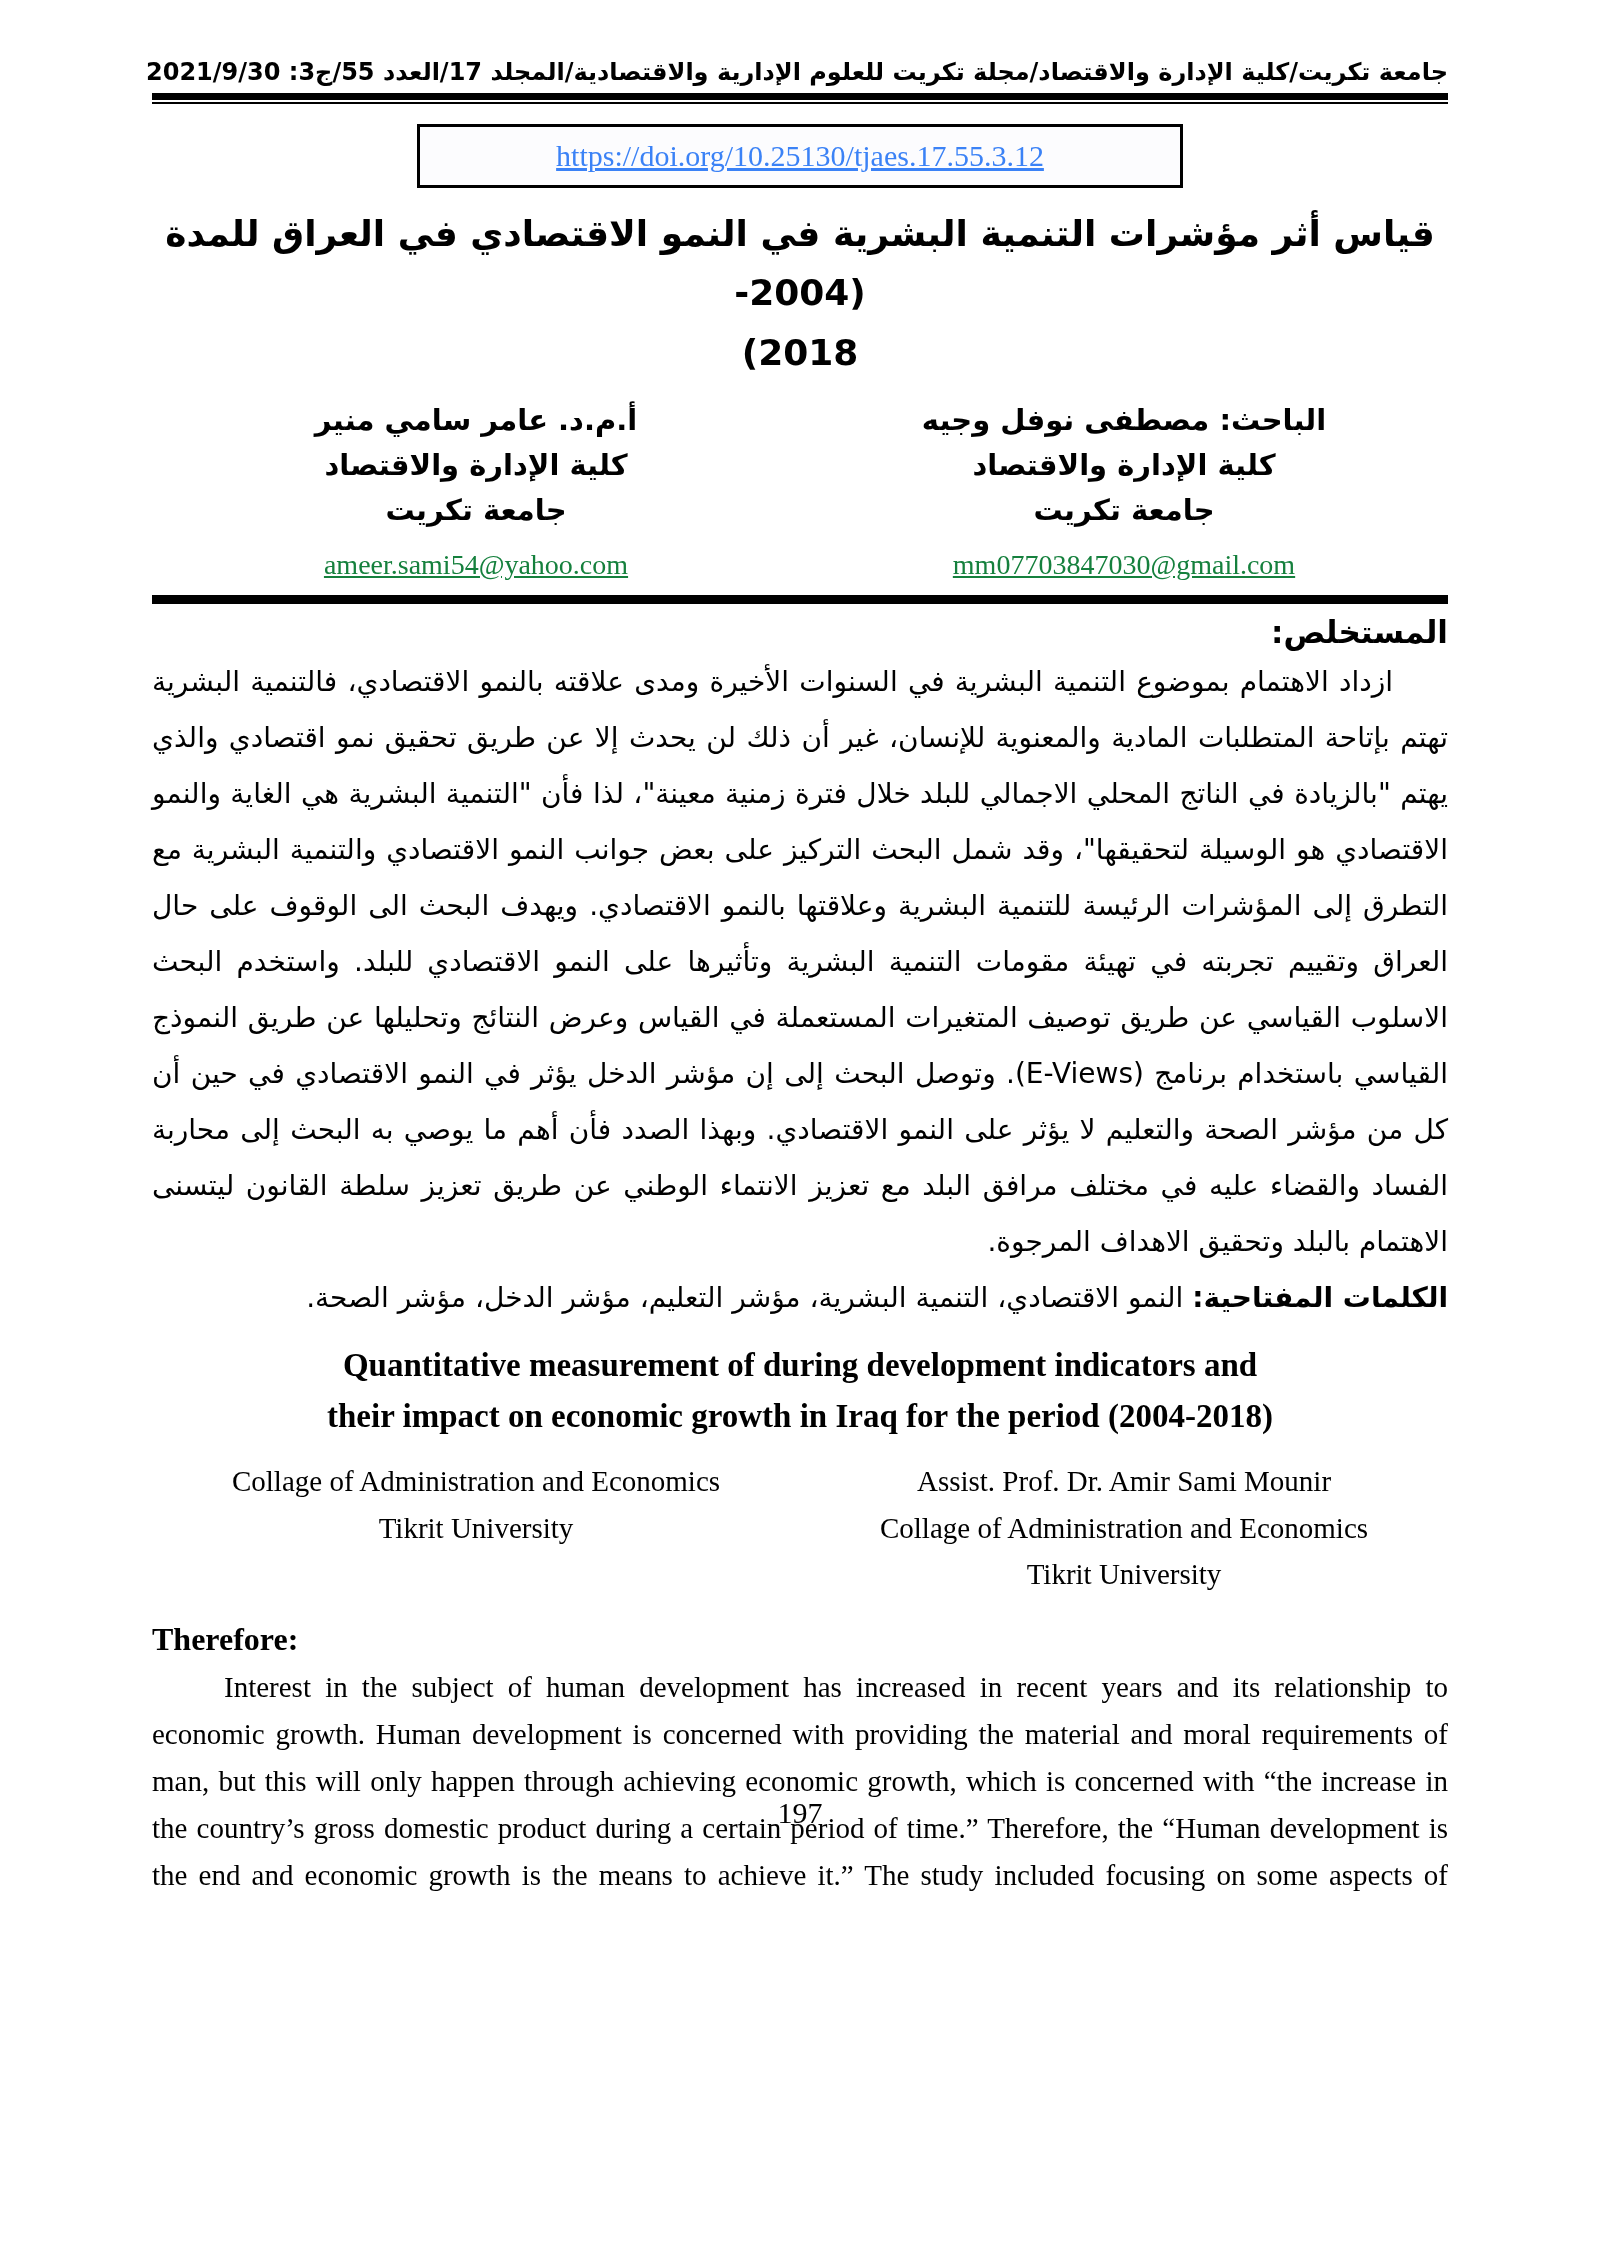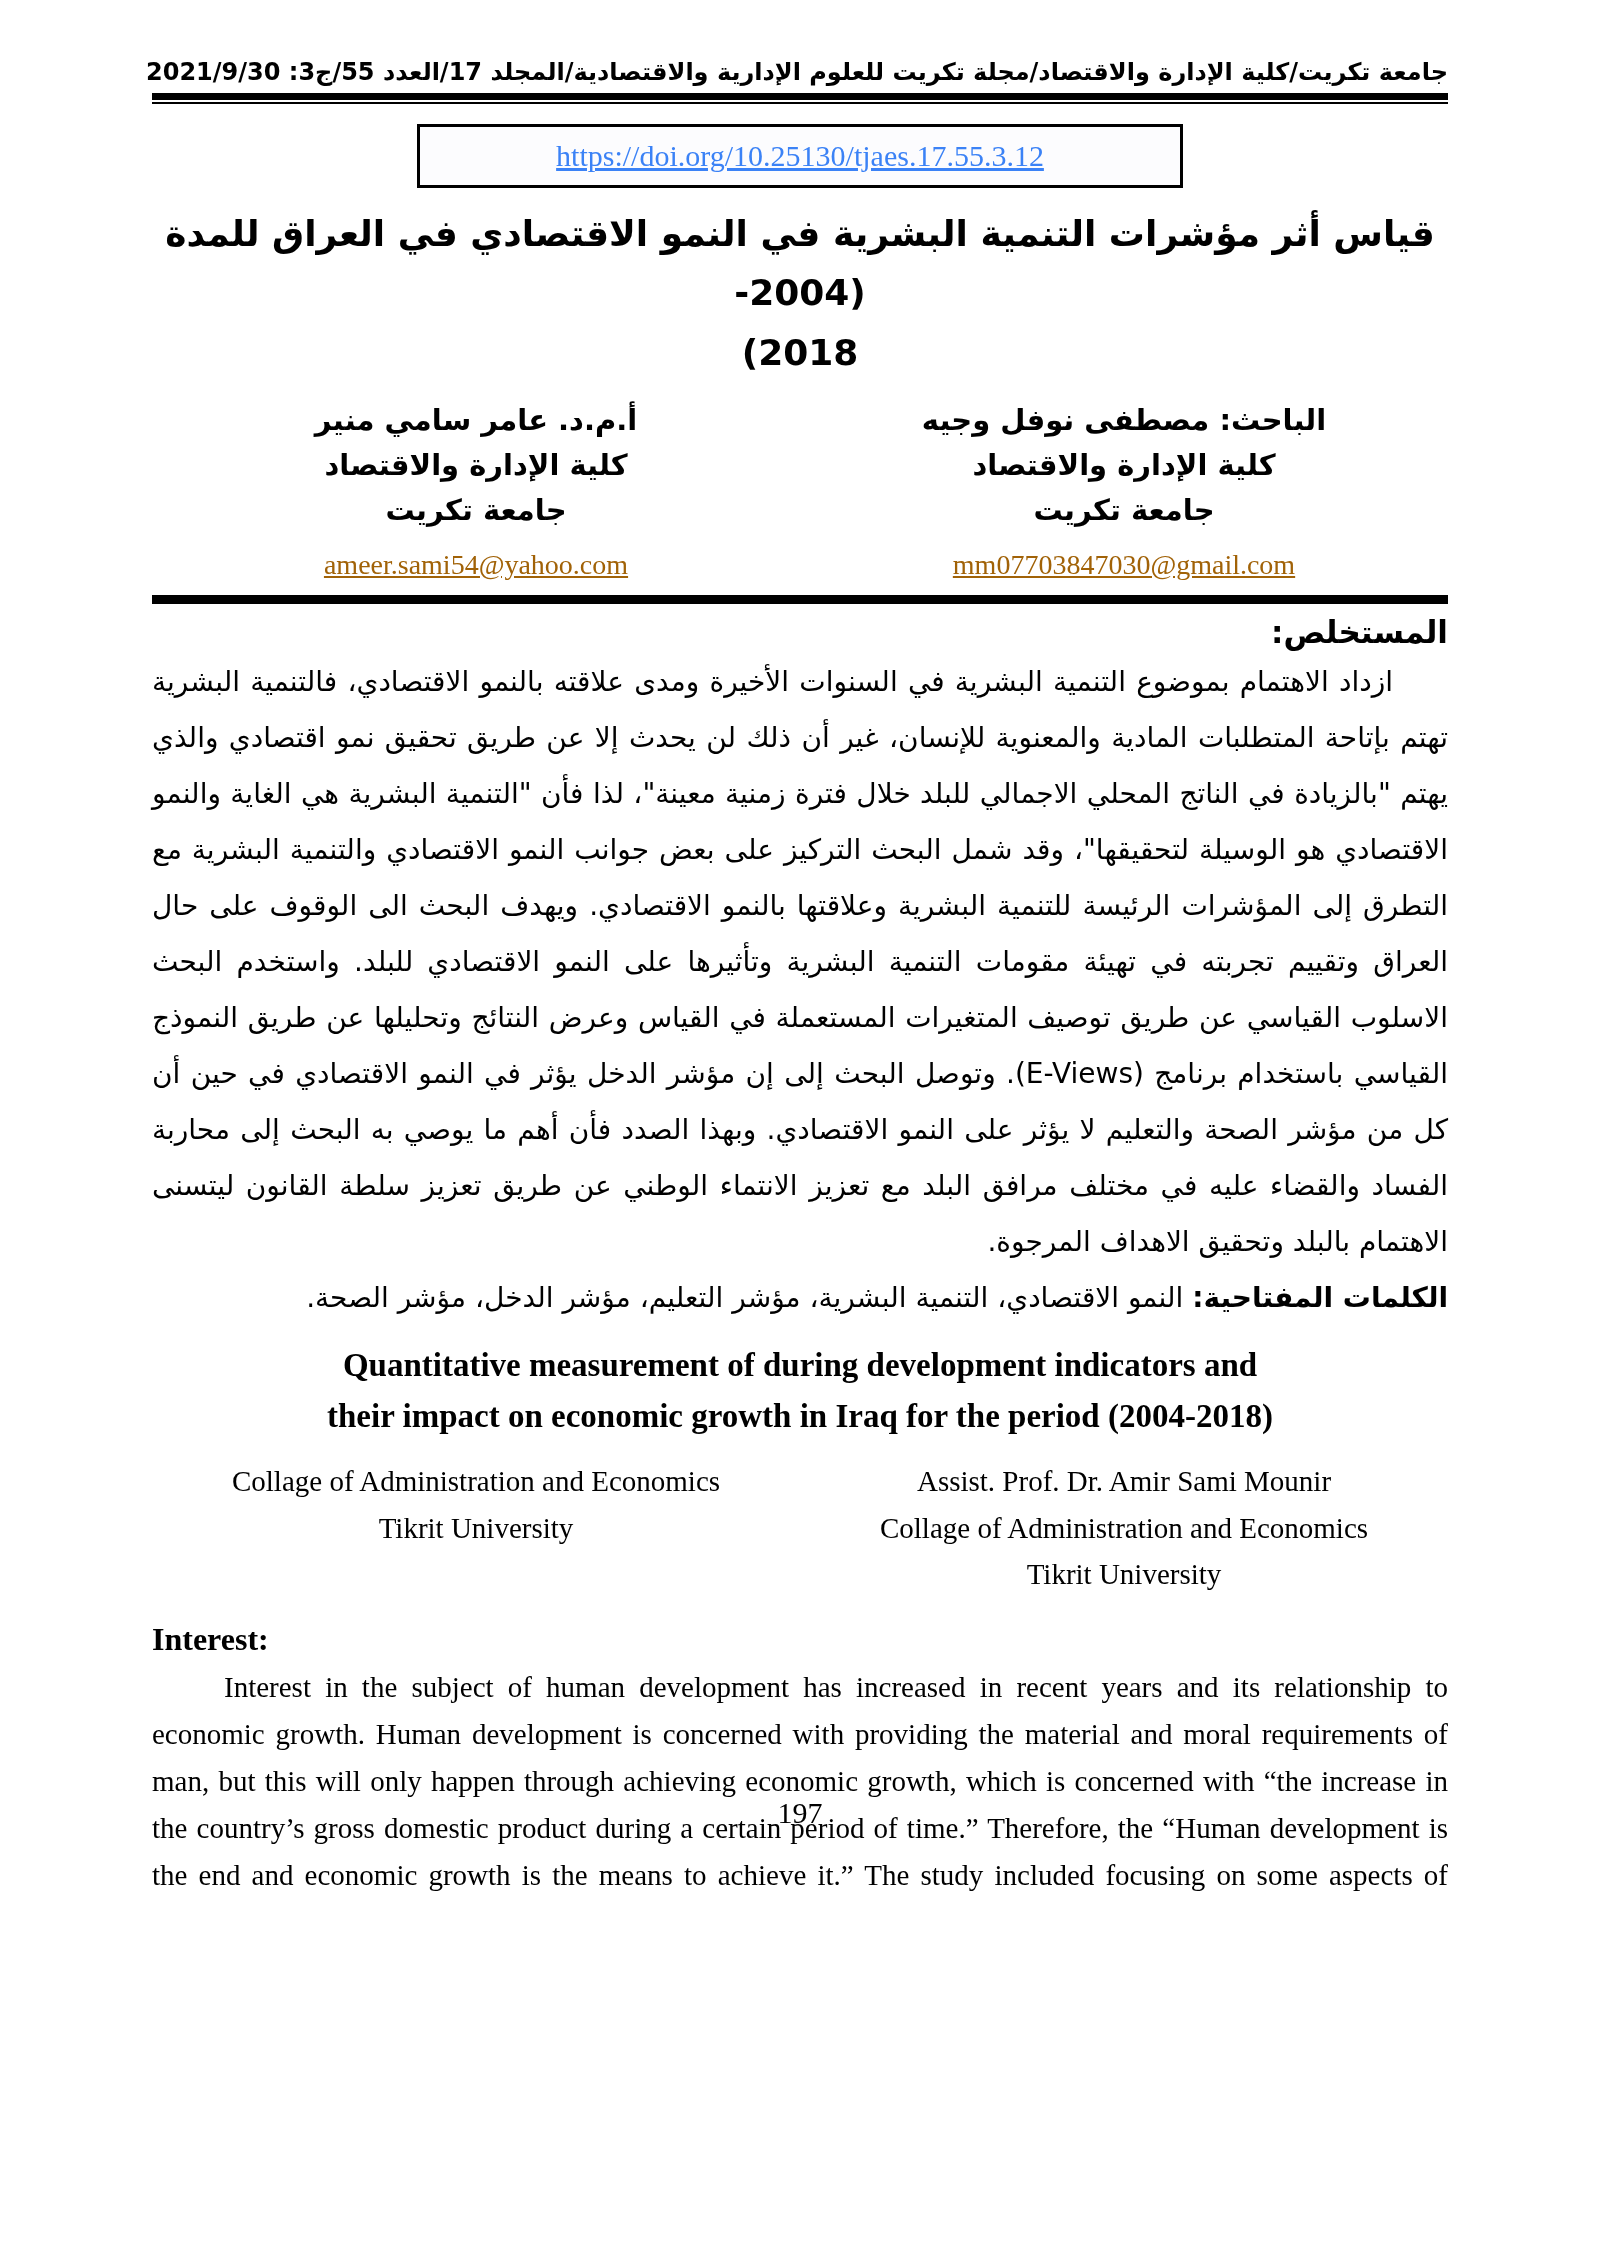--- a/index.html
+++ b/index.html
@@ -28,21 +28,21 @@
     line-height:1.65;margin:16px 0 0 0;
   }
   .title-ar span{display:block;}
   .authors-row{display:flex;margin-top:16px;}
   .authors-row.rtl{direction:rtl;}
   .author-col{flex:1;text-align:center;}
   .author-col .ln{
     display:block;font-weight:bold;font-size:29px;line-height:1.55;
   }
   .author-col .email{
-    display:block;direction:ltr;margin-top:16px;color:#a16207;
+    display:block;direction:ltr;margin-top:16px;color:#15803d;
     text-decoration:underline;font-size:28px;font-weight:normal;
     font-family:"Liberation Serif",serif;
   }
   .rule-heavy{height:9px;background:#000;margin-top:14px;}
   .abstract-ar{direction:rtl;}
   .abstract-ar h2{
     font-size:31px;font-weight:bold;margin:10px 0 4px 0;text-align:right;
   }
   .abstract-ar p.body{
     font-size:28px;line-height:2.0;text-align:justify;margin:0;
@@ -122,18 +122,18 @@
       <span class="ln">Tikrit University</span>
     </div>
     <div class="author-col">
       <span class="ln">Assist. Prof. Dr. Amir Sami Mounir</span>
       <span class="ln">Collage of Administration and Economics</span>
       <span class="ln">Tikrit University</span>
     </div>
   </div>
 
   <section class="abstract-en">
-    <h3>Interest:</h3>
+    <h3>Therefore:</h3>
     <p>Interest in the subject of human development has increased in recent years and its relationship to economic growth. Human development is concerned with providing the material and moral requirements of man, but this will only happen through achieving economic growth, which is concerned with “the increase in the country’s gross domestic product during a certain period of time.” Therefore, the “Human development is the end and economic growth is the means to achieve it.” The study included focusing on some aspects of economic growth and human development, with reference to the main indicators of human development and their relationship to economic growth. The research aims to stand on the situation of Iraq and evaluate its experience in creating the elements of human development and its impact on the economic growth of the country. The research used the standard method by describing</p>
   </section>
 
   <div class="page-number">197</div>
 </div>
 
 </body></html>

